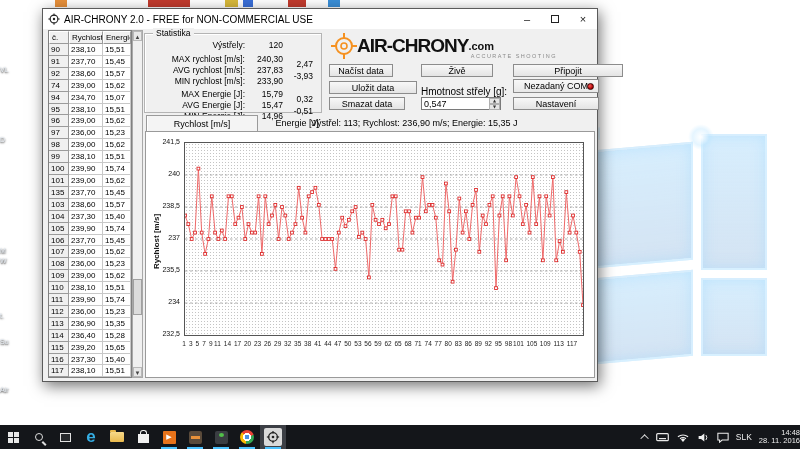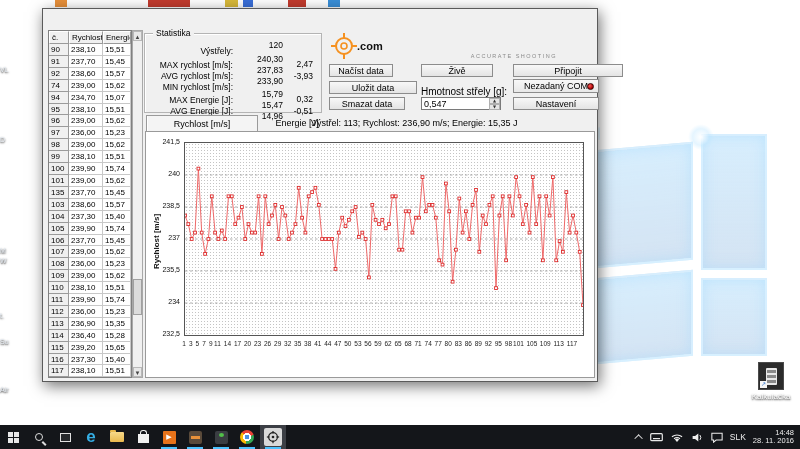--- a/index.html
+++ b/index.html
@@ -50,21 +50,21 @@
   .trow { display:flex; height:11.92px; }
   .trow div { font-size:8px; padding:1px 2px; overflow:hidden; white-space:nowrap; border-right:1px solid #c8c8c8; border-bottom:1px solid #c8c8c8; }
   .trow .c0 { background:#f0f0f0; border-right:1px solid #9a9a9a; border-bottom:1px solid #9a9a9a; }
   #vscroll { position:absolute; left:89px; top:21px; width:11px; height:348px; background:#f0f0f0; border:1px solid #a8a8a8; }
   #vscroll .arr { position:absolute; left:0; width:9px; height:10px; font-size:6px; text-align:center; line-height:10px; color:#444; background:#e8e8e8; border:1px solid #b8b8b8; cursor:pointer; }
   #vscroll .thumb { position:absolute; left:0; width:9px; height:36px; top:248px; background:#dcdcdc; border:1px solid #a0a0a0; cursor:grab; }
   
   #stats { position:absolute; left:101px; top:24px; width:178px; height:80px; border:1px solid #b4b4b4; box-shadow:1px 1px 0 #fff inset; }
   #stats .legend { position:absolute; left:8px; top:-6px; background:#f0f0f0; padding:0 3px; font-size:8.5px; }
   #stats .srow { position:absolute; font-size:8.5px; }
-  #stats .slabel { position:absolute; right:88px; white-space:nowrap;margin-top:6px; }
+  #stats .slabel { position:absolute; right:76px; white-space:nowrap; }
   #stats .sval { position:absolute; right:38px; white-space:nowrap; }
   #stats .sdelta { position:absolute; right:8px; white-space:nowrap; font-size:8.5px; }
   
   #logo { position:absolute; left:288px; top:22px; width:240px; height:30px; display:flex; align-items:center; }
   #logo svg { flex:0 0 auto; }
   #logo .brand { font-size:19px; font-weight:bold; letter-spacing:-1px; color:#111; line-height:18px; }
   #logo .tld { font-size:11px; font-weight:bold; color:#111; }
   #logo .tag { position:absolute; right:14px; top:22px; font-size:5.5px; letter-spacing:1.5px; color:#8a8a8a; }
   
   .btn { position:absolute; height:13px; border:1px solid #8c8c8c; background:linear-gradient(#f8f8f8,#e4e4e4); font-size:9px; text-align:center; line-height:12px; cursor:pointer; }
@@ -104,21 +104,21 @@
   .bag { width:11px; height:9px; background:#f0f0f0; position:relative; margin-top:3px; }
   .bag::before { content:""; position:absolute; left:2px; top:-4px; width:5px; height:4px; border:1.5px solid #f0f0f0; border-bottom:none; border-radius:3px 3px 0 0; }
   .movies { width:13px; height:13px; background:#e8731a; color:#fff; font-size:7px; text-align:center; line-height:13px; border-radius:1px; font-family:"DejaVu Sans",sans-serif; }
   .genapp1 { width:13px; height:13px; background:#5a4a3a; border-radius:2px; position:relative; }
   .genapp1::after { content:""; position:absolute; left:2px; top:5px; width:9px; height:3px; background:#e8913a; }
   .genapp2 { width:13px; height:13px; background:#3a3d42; border-radius:2px; position:relative; }
   .genapp2::after { content:""; position:absolute; left:4px; top:2px; width:5px; height:4px; background:#52c04a; border-radius:50%; }
   .chromeball { width:14px; height:14px; border-radius:50%;
     background:radial-gradient(circle, #4a90e2 0 2.5px, #fff 2.5px 4px, transparent 4px), conic-gradient(from -45deg, #ea4335 0 33%, #34a853 0 66%, #fbbc05 0 100%); }
   .targetico { width:18px; height:18px; background:#d9d9d9; border-radius:2px; display:flex; align-items:center; justify-content:center; }
-  #tray { margin-left:auto; display:flex; align-items:center; gap:7px; padding-right:6px; color:#eee; }
+  #tray { margin-left:auto; display:flex; align-items:center; gap:7px; color:#eee; }
   #tray .chev { width:6px; height:6px; border-left:1.5px solid #ddd; border-top:1.5px solid #ddd; transform:rotate(45deg) translateY(2px); cursor:pointer; }
   #tray .lang { font-size:8.5px; cursor:pointer; }
   #clock { text-align:right; font-size:7.5px; line-height:8.5px; cursor:pointer; }
   .trayglyph { cursor:pointer; display:flex; align-items:center; }
 </style>
 </head>
 <body>
 
 <div id="desktop">
 
@@ -141,33 +141,40 @@
       <div class="frag" style="left: 0px; top: 338px;">Su</div>
       <div class="frag" style="left: 0px; top: 386px;">Air</div>
       <div class="fragblock" style="left: 55px; top: 0px; width: 12px; height: 7px; background: rgb(232, 144, 58);"></div>
       <div class="fragblock" style="left: 148px; top: 0px; width: 42px; height: 7px; background: rgb(194, 59, 46);"></div>
       <div class="fragblock" style="left: 225px; top: 0px; width: 13px; height: 7px; background: rgb(216, 185, 58);"></div>
       <div class="fragblock" style="left: 243px; top: 0px; width: 10px; height: 7px; background: rgb(58, 111, 216);"></div>
       <div class="fragblock" style="left: 288px; top: 0px; width: 18px; height: 7px; background: rgb(194, 59, 46);"></div>
       <div class="fragblock" style="left: 328px; top: 0px; width: 12px; height: 7px; background: rgb(58, 143, 216);"></div>
     </div>
 
-  <div id="calc-icon">
-    <div class="tile">
-      <span class="calcbody">
-          <i></i>
-          <i></i>
-          <i></i>
-        </span>
-      <span class="shortcut">↗</span>
-    </div>
-    <div class="lbl">Kalkulačka</div>
-  </div>
 
   <div id="win">
+    <div id="titlebar">
+      <svg class="ticon" viewBox="0 0 16 16">
+        <circle cx="8" cy="8" r="5.2" fill="none" stroke="#222" stroke-width="1.4"></circle>
+        <circle cx="8" cy="8" r="1.6" fill="#222"></circle>
+        <line x1="8" y1="0.5" x2="8" y2="4" stroke="#222" stroke-width="1.4"></line>
+        <line x1="8" y1="12" x2="8" y2="15.5" stroke="#222" stroke-width="1.4"></line>
+        <line x1="0.5" y1="8" x2="4" y2="8" stroke="#222" stroke-width="1.4"></line>
+        <line x1="12" y1="8" x2="15.5" y2="8" stroke="#222" stroke-width="1.4"></line>
+      </svg>
+      <span class="ttext">AIR-CHRONY 2.0 - FREE for NON-COMMERCIAL USE</span>
+      <div id="wctrl">
+        <div>–</div>
+        <div>
+            <span class="maxbox"></span>
+          </div>
+        <div>×</div>
+      </div>
+    </div>
 
     <div id="grid">
       <div class="hdr">
         <div class="c0">č.</div>
         <div class="c1">Rychlost [m/s]</div>
         <div class="c2">Energie [J]</div>
       </div>
       <div id="rows">
           <div class="trow">
             <div class="c0">90</div>
@@ -363,20 +370,21 @@
 
     <div id="logo">
       <svg width="26" height="26" viewBox="0 0 26 26">
         <circle cx="13" cy="13" r="8" fill="none" stroke="#f59120" stroke-width="2"></circle>
         <circle cx="13" cy="13" r="3" fill="none" stroke="#f59120" stroke-width="1.6"></circle>
         <line x1="13" y1="0" x2="13" y2="6" stroke="#f59120" stroke-width="2"></line>
         <line x1="13" y1="20" x2="13" y2="26" stroke="#f59120" stroke-width="2"></line>
         <line x1="0" y1="13" x2="6" y2="13" stroke="#f59120" stroke-width="2"></line>
         <line x1="20" y1="13" x2="26" y2="13" stroke="#f59120" stroke-width="2"></line>
       </svg>
+      <span class="brand">AIR-CHRONY</span>
       <span class="tld">.com</span>
       <span class="tag">ACCURATE SHOOTING</span>
     </div>
 
     <div class="btn" style="left:286px;top:55px;width:64px">Načíst data</div>
     <div class="btn" style="left:286px;top:72px;width:88px">Uložit data</div>
     <div class="btn" style="left:286px;top:88px;width:76px">Smazat data</div>
     <div class="btn" style="left:378px;top:55px;width:72px">Živě</div>
     <div class="btn" style="left:470px;top:55px;width:110px">Připojit</div>
     <div id="comstate">

